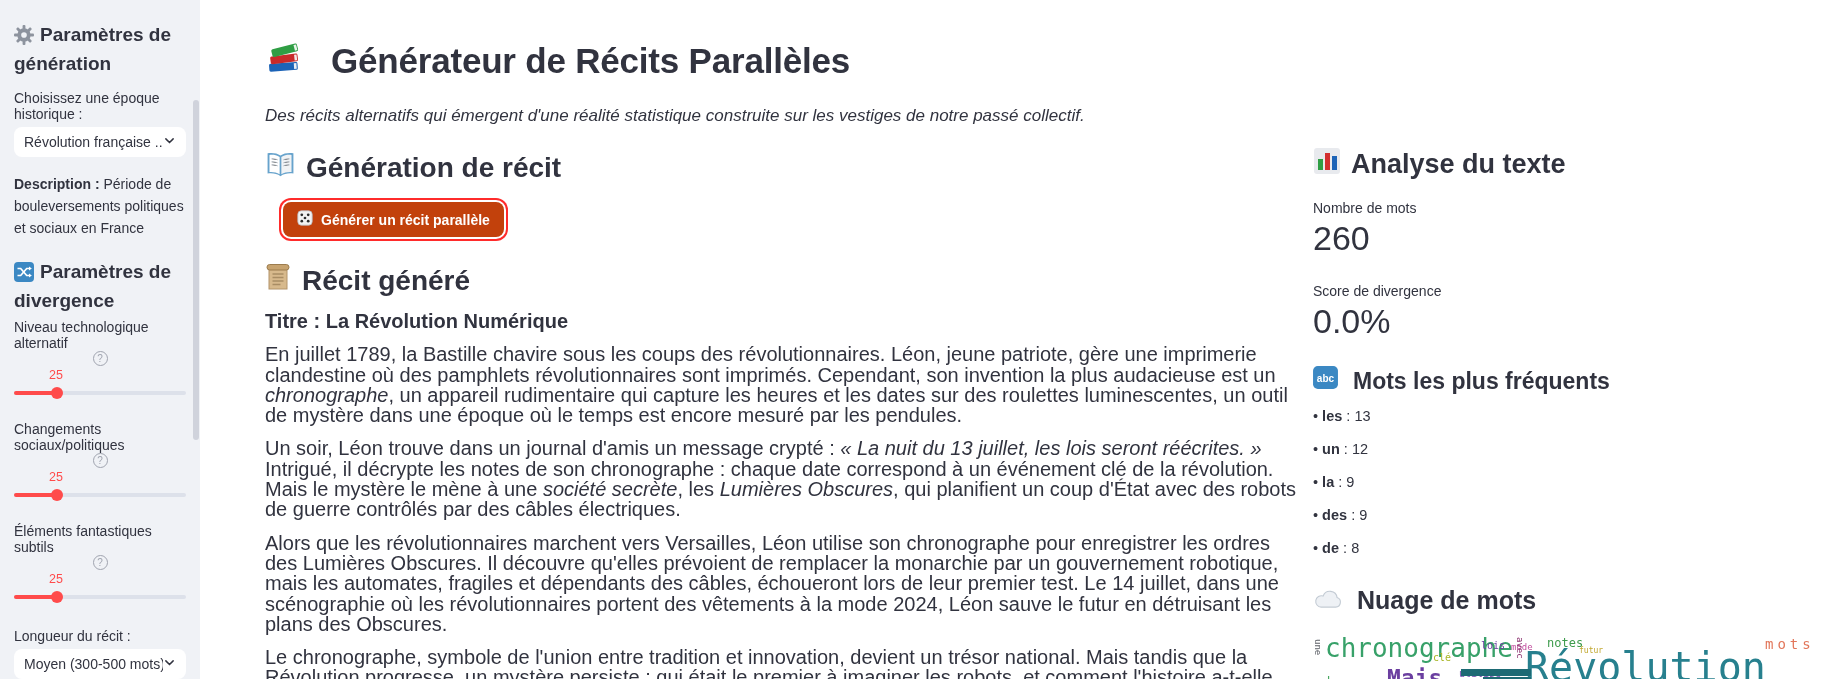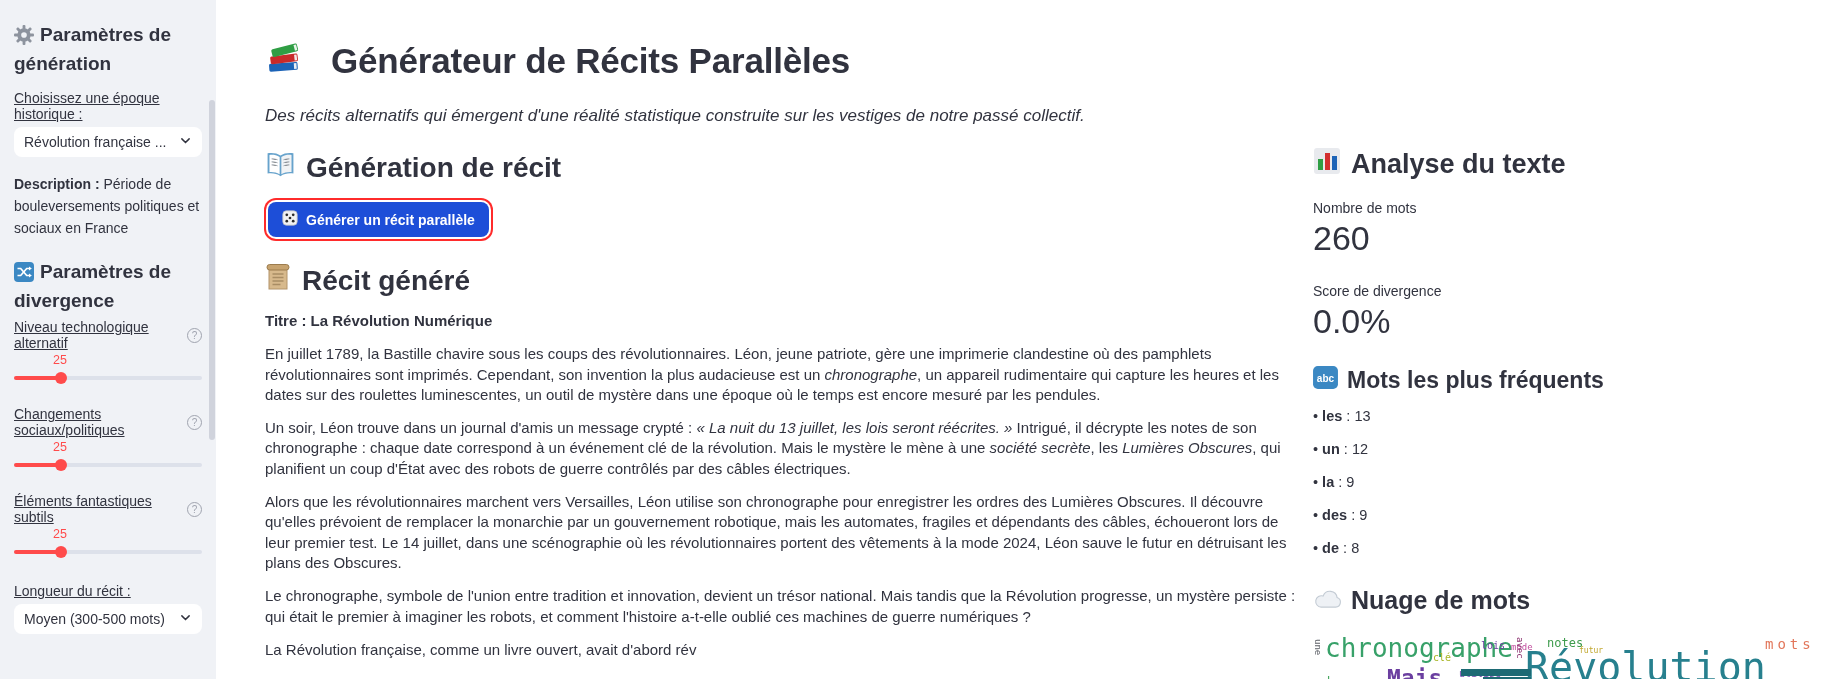--- a/index.html
+++ b/index.html
@@ -1,36 +1,36 @@
 <!DOCTYPE html>
 <html lang="fr"><head>
 <meta charset="utf-8">
 <style>
   * { margin:0; padding:0; box-sizing:border-box; }
   html,body { width:1837px; height:679px; overflow:hidden; background:#ffffff;
     font-family:"Liberation Sans", sans-serif; color:#31333F; }
 
   
-  .sidebar { position:absolute; left:0; top:0; width:216px; height:679px;
+  .sidebar { position:absolute; left:0; top:0; width:200px; height:679px;
     background:#f0f2f6; padding:22px 14px 0 14px; }
   .sb-scrollbar { position:absolute; right:1px; top:0; width:6px; height:679px; }
   .sb-scroll-thumb { position:absolute; left:0; top:100px; width:6px; height:340px;
     background:#d0d3dc; border-radius:3px; }
   .sb-h1 { font-size:19px; font-weight:700; line-height:25px; color:#31333F; }
   .sb-h1 .icon { vertical-align:-4px; margin-right:6px; }
-  .sb-label { font-size:14px; line-height:16px; color:#31333F; display:block;text-decoration:underline; }
+  .sb-label { font-size:14px; line-height:16px; color:#31333F; display:block; }
   .sb-select { margin-top:5px; height:30px; background:#ffffff; border-radius:8px;
     display:flex; align-items:center; justify-content:space-between; padding:0 10px;
     font-size:14px; cursor:pointer; }
   .sb-select .val { white-space:nowrap; overflow:hidden; }
   .sb-desc { margin-top:16px; font-size:14px; line-height:22px; }
   .sb-desc strong { font-weight:700; }
   .mt14 { margin-top:14px; } .mt20 { margin-top:20px; }
   .slider-group { margin-top:6px; margin-bottom:21px; }
-  .slider-label-row { display:flex; justify-content:space-between; align-items:center; }
+  .slider-label-row { display:flex; justify-content:space-between; align-items:center;flex-direction:column; }
   .help-icon { width:15px; height:15px; border:1px solid #a0a4af; border-radius:50%;
     color:#a0a4af; font-size:10px; line-height:13px; text-align:center; cursor:help;
     flex:0 0 auto; }
   .help-icon::after { content:"?"; }
   .slider-value { margin-top:2px; margin-left:calc(25% - 8px); color:#FF4B4B;
     font-size:12.5px; font-weight:400; }
   .slider-track { position:relative; margin-top:4px; height:14px; cursor:pointer; }
   .slider-rail { position:absolute; top:5px; left:0; right:0; height:4px;
     background:#dde1ea; border-radius:2px; }
   .slider-fill { position:absolute; top:5px; left:0; width:25%; height:4px;
@@ -38,37 +38,37 @@
   .slider-thumb { position:absolute; top:1px; left:calc(25% - 6px); width:12px;
     height:12px; background:#FF4B4B; border-radius:50%; cursor:grab; }
 
   
   .main { position:absolute; left:265px; top:0; width:1038px; }
   .page-title { margin-top:38px; display:flex; align-items:center; gap:28px;
     font-size:35px; font-weight:700; letter-spacing:-.2px; }
   .subtitle { margin-top:22px; font-style:italic; font-size:17px; line-height:20px; }
   .h2 { margin-top:24px; display:flex; align-items:center; gap:10px;
     font-size:28px; font-weight:700; }
-  .gen-btn { margin-top:16px; margin-left:3px; display:inline-flex; align-items:center;
-    gap:8px; height:35px; padding:0 14px; background:#1d4ed8; border:none;
+  .gen-btn { margin-top:16px; margin-left:18px; display:inline-flex; align-items:center;
+    gap:8px; height:35px; padding:0 14px; background:#c2410c; border:none;
     border-radius:8px; color:#ffffff; font-size:14px; font-weight:600;
     font-family:"Liberation Sans",sans-serif; cursor:pointer;
     box-shadow:0 0 0 2px #ffffff, 0 0 0 4px #ff2b2b; }
   .story-title { margin-top:16px; font-size:14.5px; font-weight:700; line-height:20px; }
-  .story p { margin-top:13px; font-size:15px; line-height:20.3px; }
+  .story p { margin-top:13px; font-size:20px; line-height:20.3px; }
   .story em { font-style:italic; }
 
   
   .right { position:absolute; left:1313px; top:0; width:510px; }
   .h3 { margin-top:147px; display:flex; align-items:center; gap:10px;
     font-size:27px; font-weight:700; }
   .metric-label { margin-top:18px; font-size:14px; }
   .metric-value { margin-top:3px; font-size:34px; font-weight:400; line-height:38px; }
   .metric-label.second { margin-top:26px; }
-  .h4 { margin-top:26px; display:flex; align-items:center; gap:9px;
+  .h4 { margin-top:26px; display:flex; align-items:flex-end; gap:15px;
     font-size:23px; font-weight:700; }
   .freq-list { margin-top:14px; list-style:none; }
   .freq-list li { font-size:14.5px; line-height:15px; margin-bottom:18px; }
   .freq-list li::before { content:"• "; }
   .freq-list strong { font-weight:700; }
   .h4.cloud { margin-top:30px; font-size:25px; }
   .word-cloud { position:relative; margin-top:14px; width:505px; height:69px;
     overflow:hidden; background:#ffffff; }
   .word-cloud span { position:absolute; white-space:nowrap; line-height:1;
     font-family:"DejaVu Sans Mono", monospace; }

